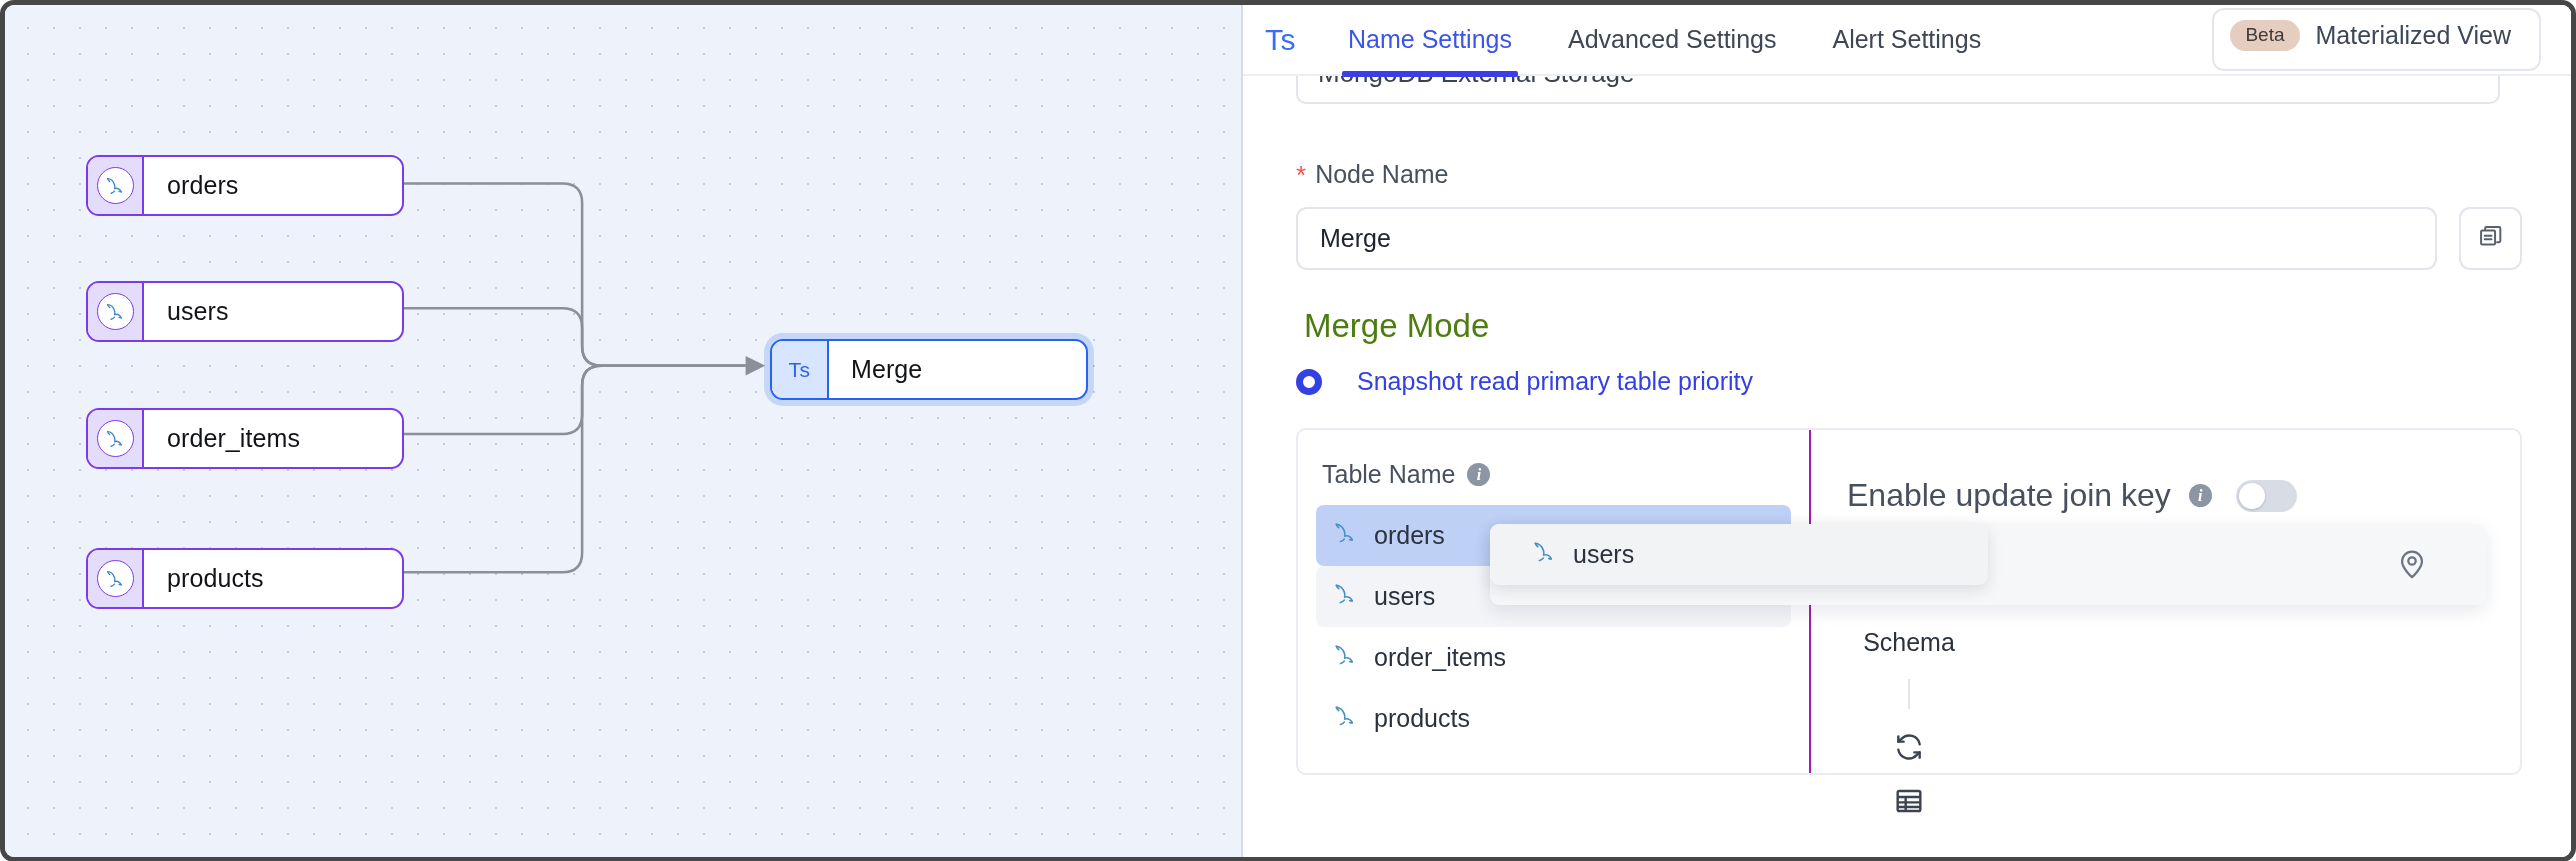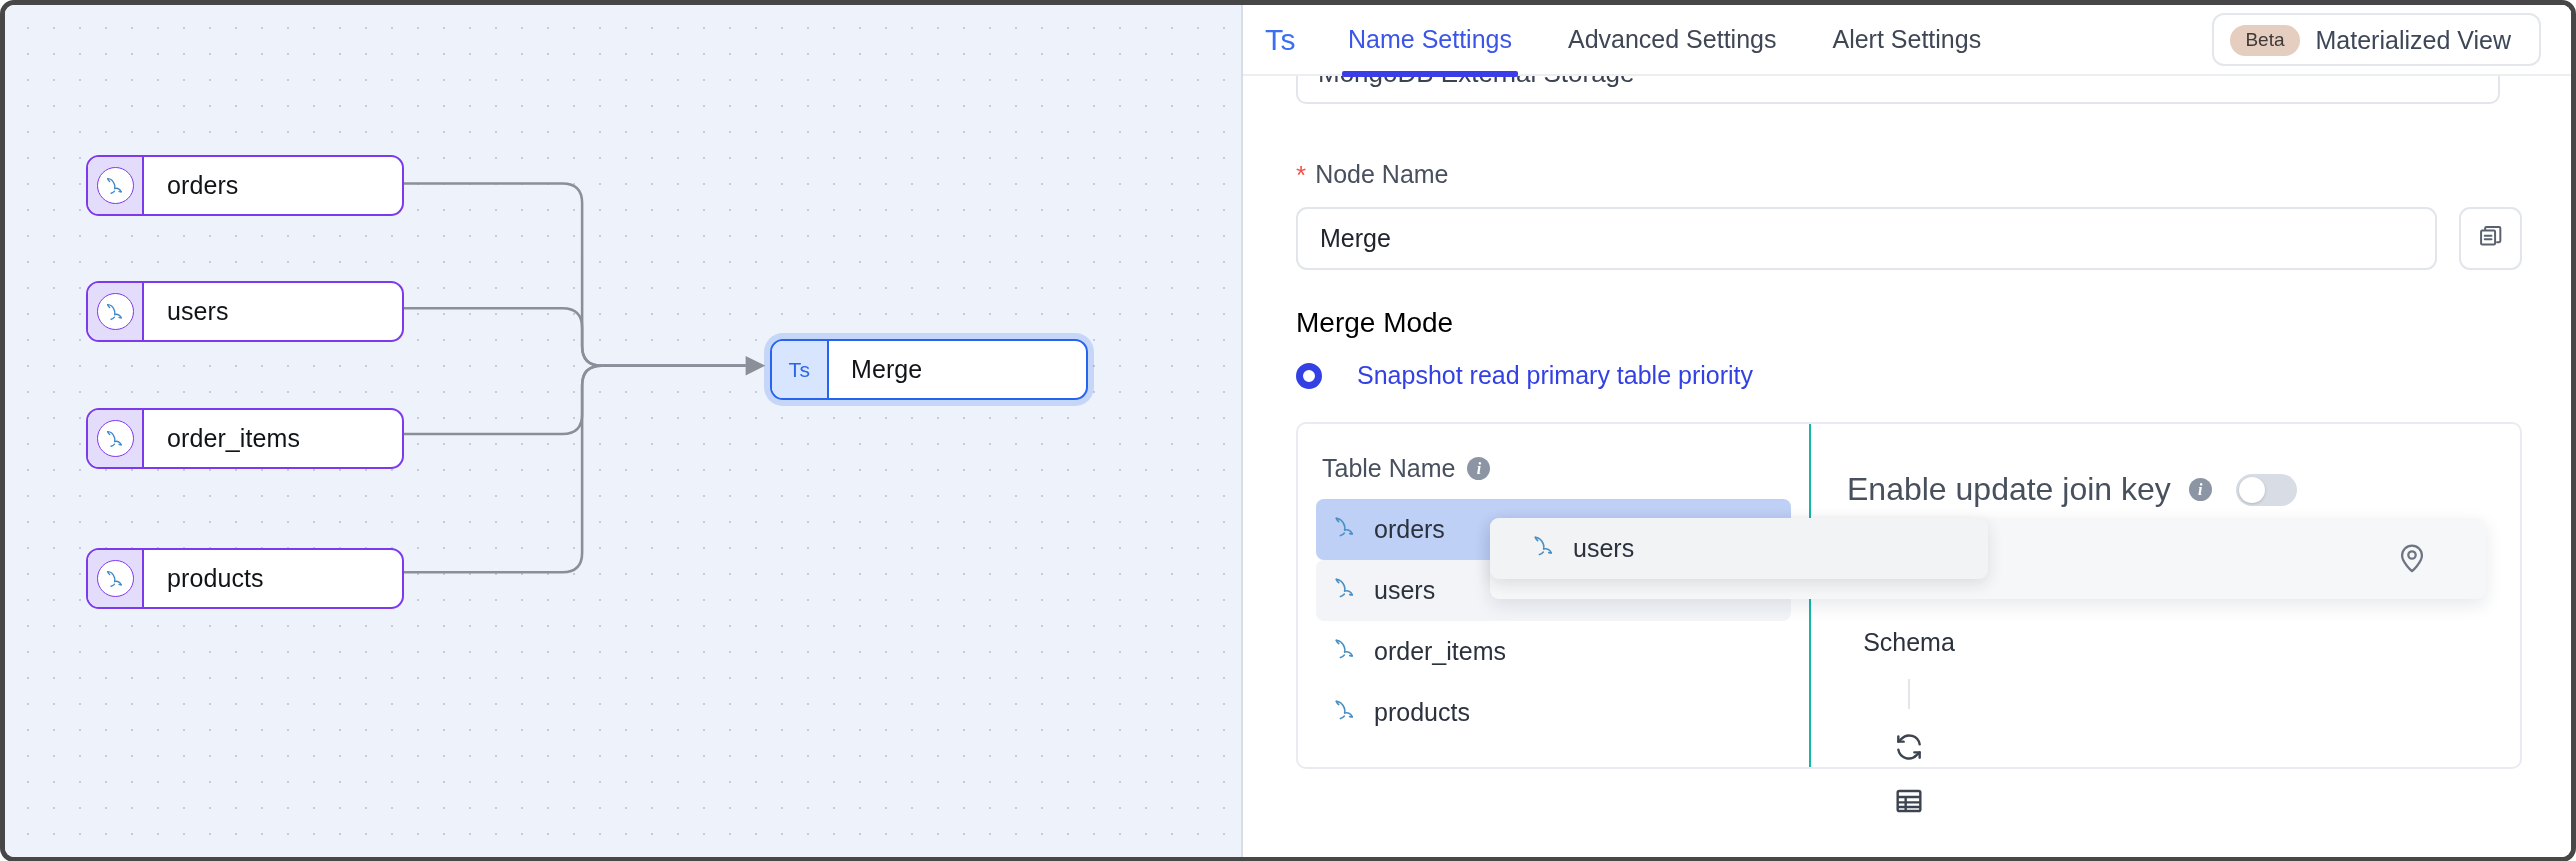--- a/index.html
+++ b/index.html
@@ -128,21 +128,21 @@
     left: 22px; right: 22px; bottom: -2px;
     height: 6px;
     background: #3b3ee8;
     border-radius: 2px;
   }
   .spacer { flex: 1; }
   .mv-button {
     display: flex; align-items: center; gap: 16px;
     border: 2px solid #e3e6eb;
     border-radius: 12px;
-    padding: 10px 28px 8px 16px;
+    padding: 10px 28px 18px 16px;
     background: #fff;
     cursor: pointer;
   }
   .beta-badge {
     background: #e5cdc0;
     color: #3e3a38;
     font-size: 19px;
     border-radius: 18px;
     padding: 4px 15px 5px;
   }
@@ -199,23 +199,23 @@
   .icon-btn {
     width: 63px; height: 63px;
     border: 2px solid #e2e5ea;
     border-radius: 11px;
     background: #fff;
     display: flex; align-items: center; justify-content: center;
     cursor: pointer;
   }
 
   .section-label {
-    font-size: 28px;
-    color: #000000;
-    margin: 37px 0 22px 0;
+    font-size: 33px;
+    color: #4d7c0f;
+    margin: 37px 0 22px 8px;
   }
 
   .radios { display: flex; align-items: center; gap: 0; margin-bottom: 32px; }
   .radio-item {
     display: flex; align-items: center; gap: 18px;
     cursor: pointer;
     margin-right: 89px;
   }
   .radio-dot {
     width: 26px; height: 26px;
@@ -233,21 +233,21 @@
   .merge-card {
     position: relative;
     border: 2px solid #e9ebf0;
     border-radius: 10px;
     height: 347px;
     display: flex;
   }
   .card-left {
     width: 513px;
     flex: 0 0 513px;
-    border-right: 2px solid #14b8a6;
+    border-right: 2px solid #a21caf;
     padding: 30px 18px 16px 18px;
   }
   .card-right { flex: 1; padding: 47px 0 0 36px; }
 
   .col-head {
     display: flex; align-items: center; gap: 12px;
     font-size: 25px; color: #48505e;
     padding-left: 6px;
     margin-bottom: 16px;
   }

